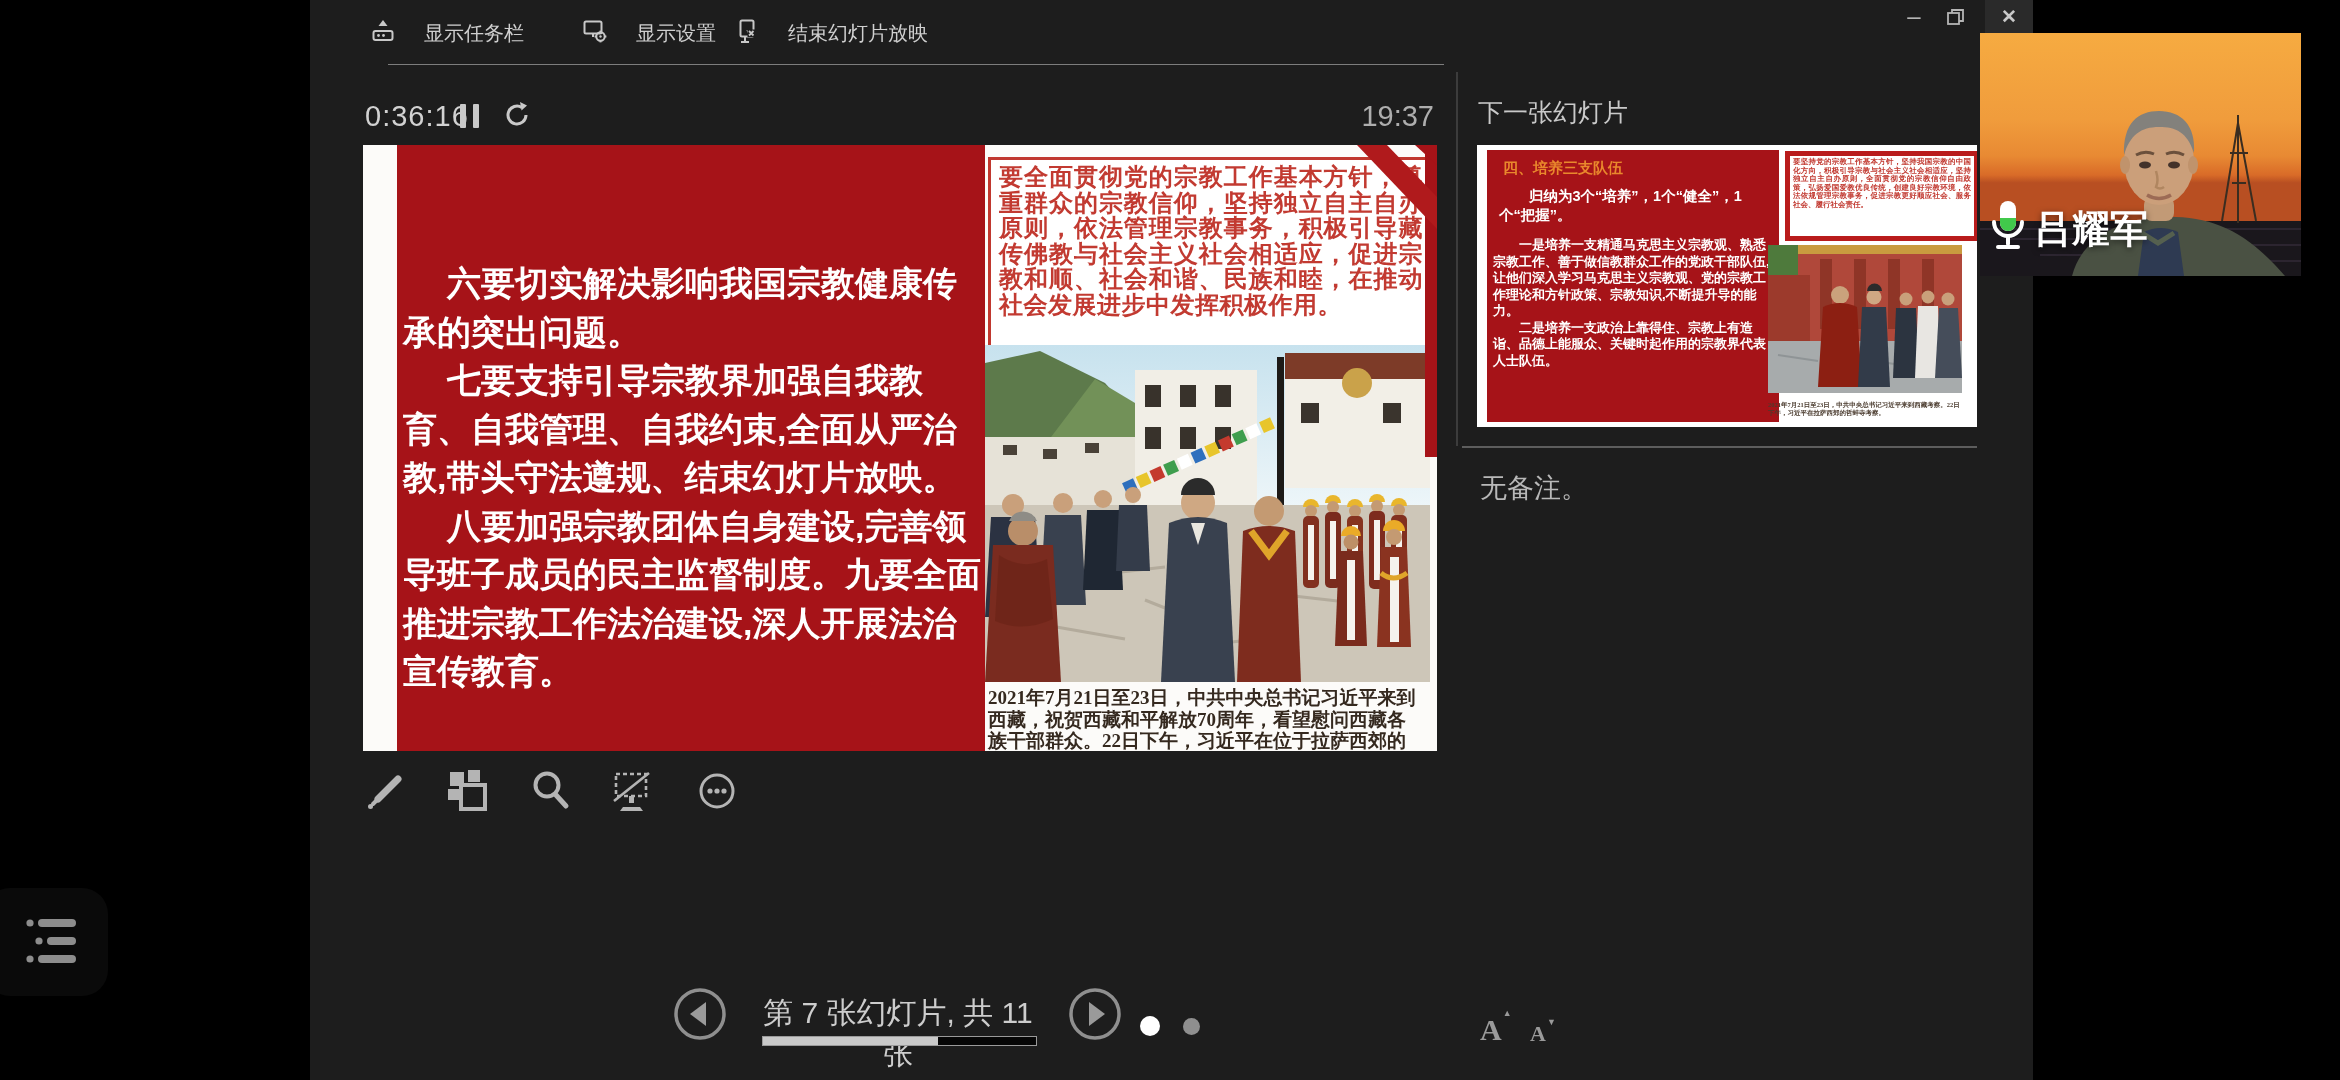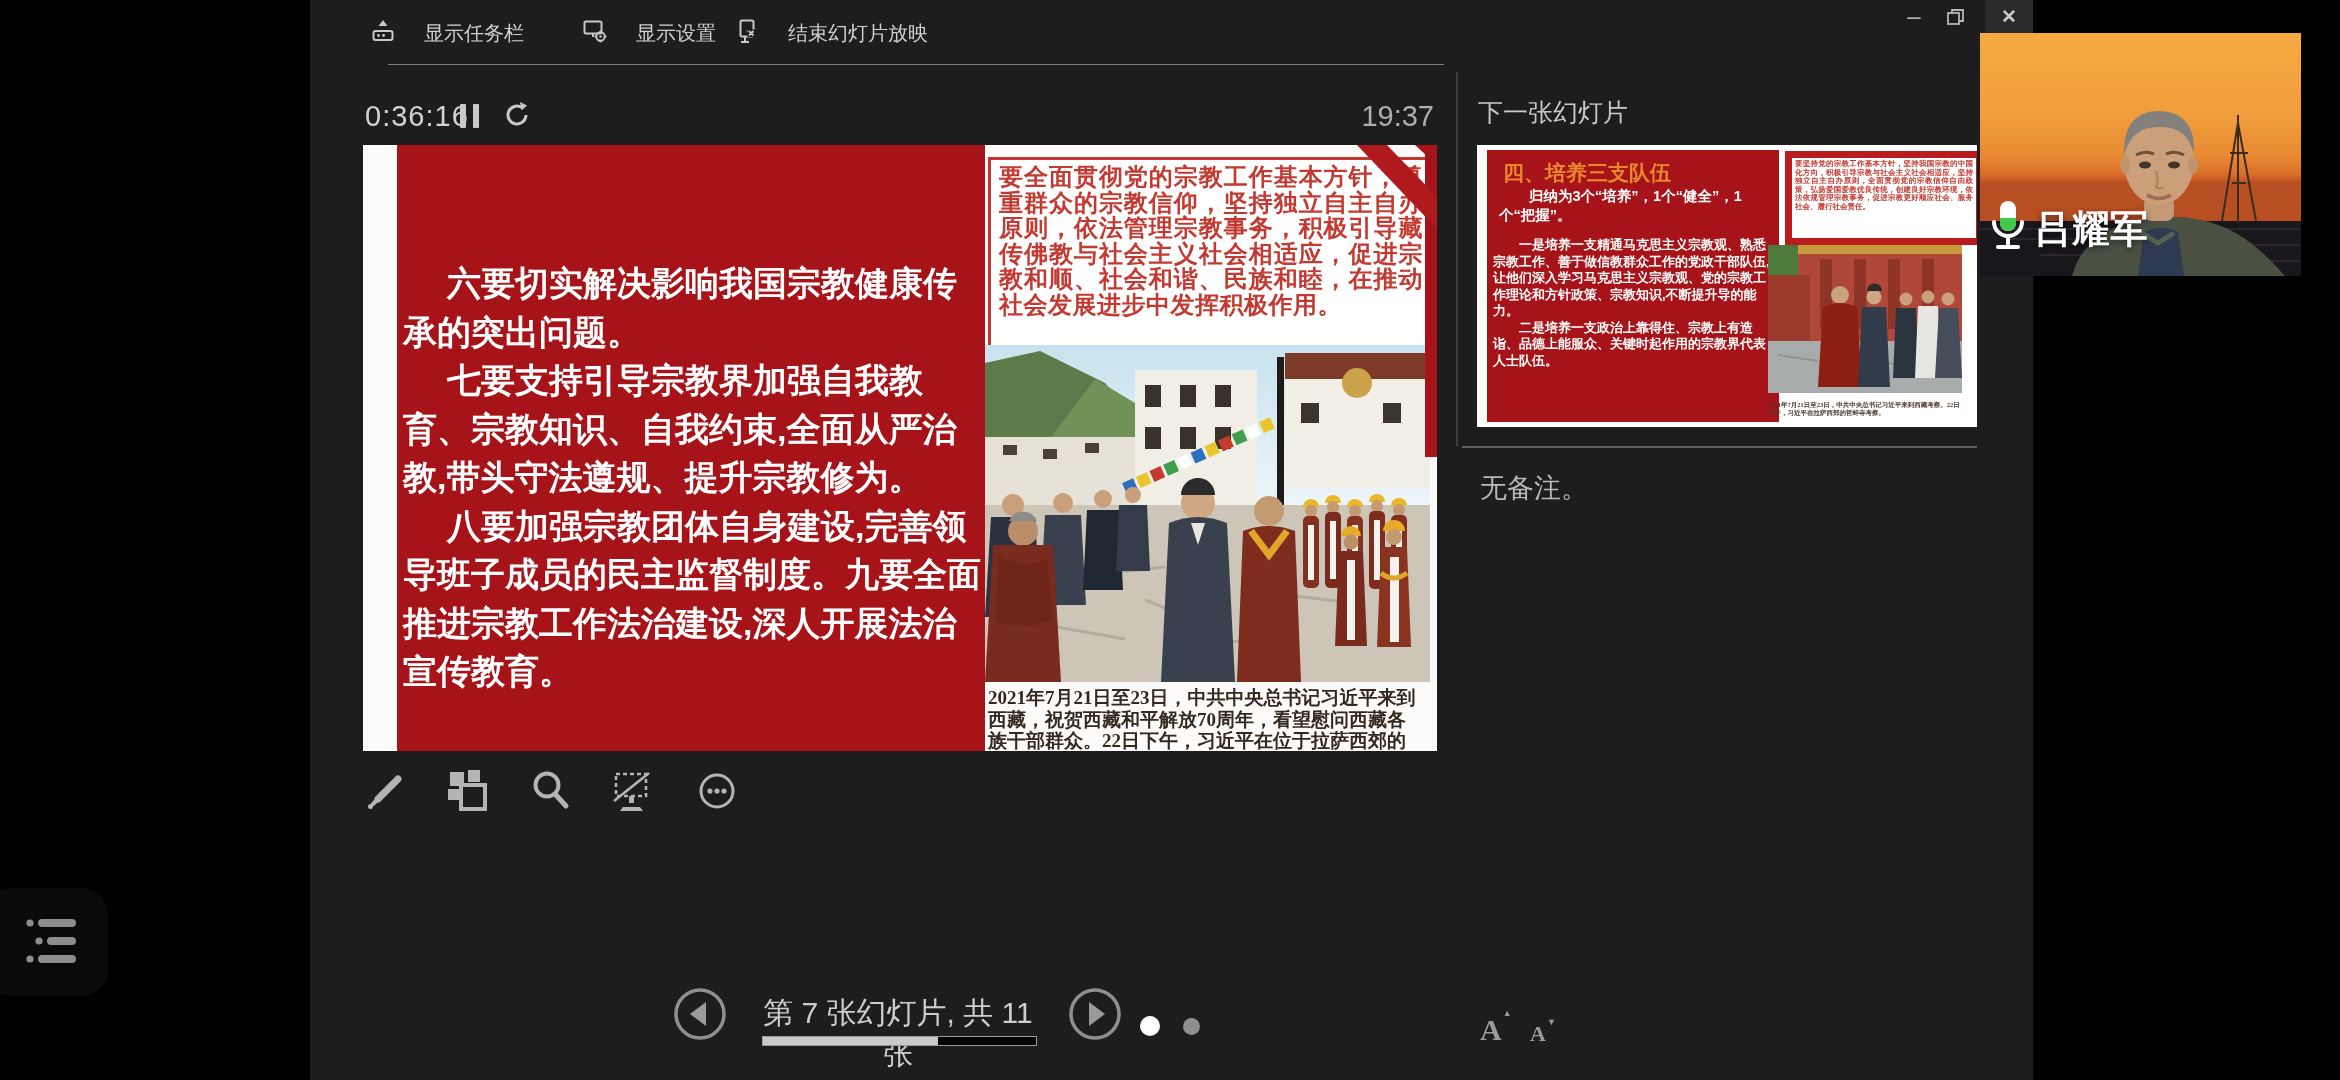--- a/index.html
+++ b/index.html
@@ -44,25 +44,25 @@
   #progress-fill{height:100%;background:#c9c9c9;}
   .dot{border-radius:50%;}
   #dot1{left:1140px;top:1016px;width:20px;height:20px;background:#fff;}
   #dot2{left:1183px;top:1018px;width:17px;height:17px;background:#8f8f8f;}
 
   
   #v-divider{left:1456px;top:72px;width:2px;height:374px;background:#3c3c3c;}
   #next-header{left:1478px;top:96px;font-size:25px;color:#c9c9c9;}
   #thumb{left:1477px;top:145px;width:500px;height:282px;background:#fff;overflow:hidden;}
   #thumb-red{position:absolute;left:10px;top:5px;width:292px;height:272px;background:#a61318;}
-  #thumb-title{position:absolute;left:26px;top:14px;font-size:21px;font-weight:bold;color:#e9882c;}
+  #thumb-title{position:absolute;left:26px;top:14px;font-size:15px;font-weight:bold;color:#e9882c;}
   #thumb-intro{position:absolute;left:22px;top:42px;width:268px;font-size:14.5px;line-height:19px;font-weight:bold;color:#fff;text-indent:30px;}
   #thumb-paras{position:absolute;left:16px;top:92px;width:280px;font-size:13px;line-height:16.5px;font-weight:bold;color:#fff;}
   #thumb-paras p{margin:0;text-indent:26px;}
-  #thumb-quote{position:absolute;left:308px;top:6px;width:178px;height:76px;border:7px solid #b91c1c;background:#fff;padding:2px 3px;}
+  #thumb-quote{position:absolute;left:308px;top:6px;width:178px;height:76px;border:5px solid #b91c1c;background:#fff;padding:2px 3px;}
   #thumb-quote .q{font-family:"Liberation Serif",serif;font-weight:bold;font-size:7.5px;line-height:8.6px;color:#c23a31;text-align:justify;}
   #thumb-photo{position:absolute;left:291px;top:100px;}
   #thumb-caption{position:absolute;left:291px;top:256px;width:196px;font-family:"Liberation Serif",serif;font-weight:bold;font-size:6.5px;line-height:8px;color:#4a3b2e;}
   #notes-divider{left:1462px;top:446px;width:515px;height:2px;background:#5d5d5d;}
   #notes-text{left:1480px;top:470px;font-size:27px;color:#b8b8b8;}
   .fontbtn{color:#9a9a9a;font-family:"Liberation Serif",serif;font-weight:bold;}
   #font-inc{left:1480px;top:1008px;font-size:30px;}
   #font-inc .tri{font-size:9px;vertical-align:24px;margin-left:1px;}
   #font-dec{left:1530px;top:1017px;font-size:22px;}
   #font-dec .tri{font-size:9px;vertical-align:16px;margin-left:1px;}
@@ -146,21 +146,21 @@
             <path d="M18 2 l7 3.5 -5.5 5 z" fill="#c9c9c9"></path>
           </svg></span>
     </div>
     <div id="clock" class="abs" style="left:1020px;">19:37</div>
   </div>
 
   <div id="slide" class="abs">
     <div id="slide-red"></div>
     <div id="slide-body">
       <p>六要切实解决影响我国宗教健康传承的突出问题。</p>
-      <p>七要支持引导宗教界加强自我教育、宗教知识、自我约束,全面从严治教,带头守法遵规、提升宗教修为。</p>
+      <p>七要支持引导宗教界加强自我教育、自我管理、自我约束,全面从严治教,带头守法遵规、结束幻灯片放映。</p>
       <p>八要加强宗教团体自身建设,完善领导班子成员的民主监督制度。九要全面推进宗教工作法治建设,深人开展法治宣传教育。</p>
     </div>
     <div id="quote-box">
       <div class="q">要全面贯彻党的宗教工作基本方针，尊重群众的宗教信仰，坚持独立自主自办原则，依法管理宗教事务，积极引导藏传佛教与社会主义社会相适应，促进宗教和顺、社会和谐、民族和睦，在推动社会发展进步中发挥积极作用。</div>
     </div>
 
     <div id="slide-photo">
       <svg width="445" height="337" viewBox="0 0 445 337">
         <defs>
           <linearGradient id="sky" x1="0" y1="0" x2="0" y2="1">

